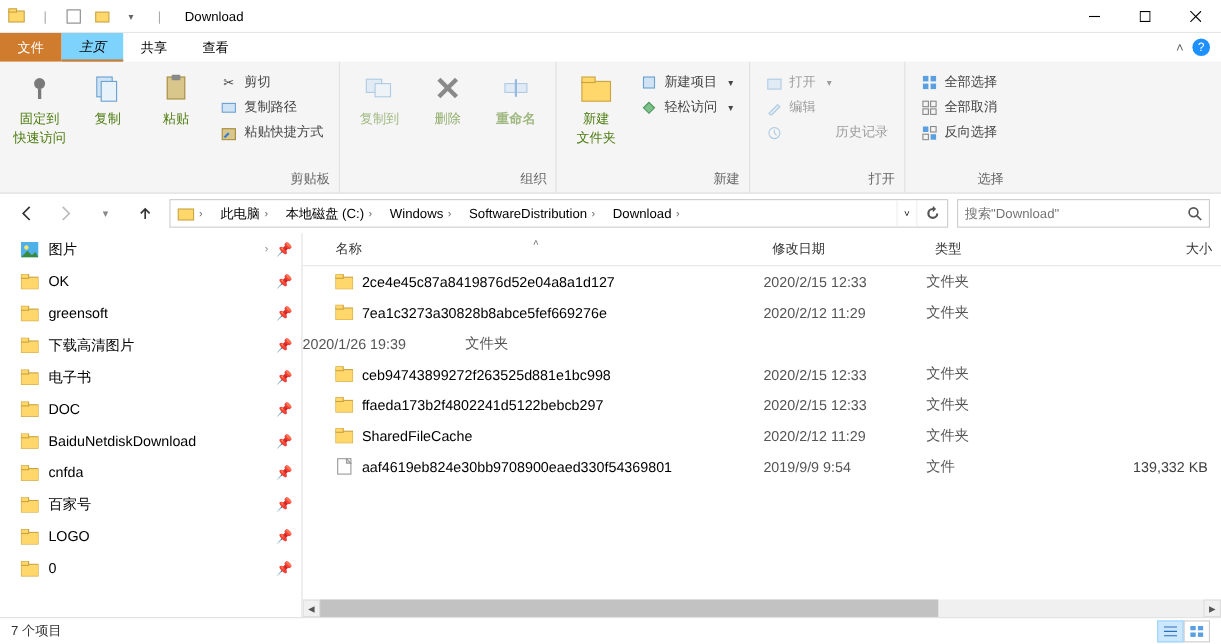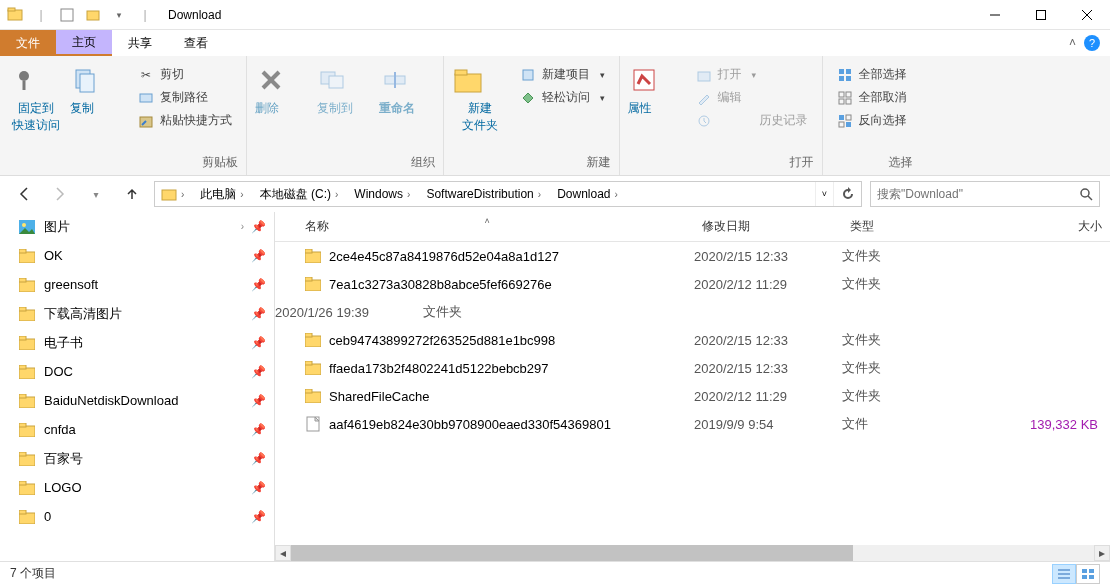--- a/index.html
+++ b/index.html
@@ -10,30 +10,30 @@
 .titlebar .qat { display: flex; align-items: center; padding: 0 4px; gap: 4px; }
 .titlebar .qat-icon { width: 22px; height: 22px; display: flex; align-items: center; justify-content: center; }
 .titlebar .title { margin-left: 8px; font-size: 12px; }
 .titlebar .win-controls { margin-left: auto; display: flex; }
 .titlebar .win-btn { width: 46px; height: 30px; display: flex; align-items: center; justify-content: center; }
 
 
 .ribbon-tabs { height: 26px; display: flex; align-items: stretch; background: #fff; }
 .ribbon-tab { padding: 0 16px; display: flex; align-items: center; font-size: 12px; cursor: default; }
 .ribbon-tab.file { background: #d07c2e; color: #fff; }
-.ribbon-tab.active { border-bottom: 2px solid #d07c2e; background: #c4b5fd; }
+.ribbon-tab.active { border-bottom: 2px solid #d07c2e; background: #7dd3fc; font-style: italic; }
 .ribbon-right { margin-left: auto; display: flex; align-items: center; padding-right: 10px; gap: 8px; }
 .help-icon { width: 16px; height: 16px; border-radius: 50%; background: #1e90ff; color: #fff; font-size: 11px; display: flex; align-items: center; justify-content: center; }
 
 
 .ribbon { height: 120px; background: #f5f5f5; border-bottom: 1px solid #ddd; display: flex; }
 .ribbon-group { border-right: 1px solid #e0e0e0; display: flex; flex-direction: column; padding: 4px 8px 0; }
 .ribbon-group-body { flex: 1; display: flex; align-items: flex-start; gap: 6px; }
 .ribbon-group-label { text-align: right; font-size: 12px; color: #666; padding: 2px 0 4px; }
-.rbtn-large { display: flex; flex-direction: column; width: 56px; padding-top: 4px; font-size: 12px; color: #0369a1; }
+.rbtn-large { display: flex; flex-direction: column; align-items: center; width: 56px; padding-top: 4px; font-size: 12px; color: #4d7c0f; }
 .rbtn-large .ico { width: 32px; height: 32px; margin-bottom: 4px; display:flex; align-items:center; justify-content:center; }
 .rbtn-stack { display: flex; flex-direction: column; gap: 2px; justify-content: center; padding-top:4px;}
 .rbtn-small { display: flex; align-items: center; gap: 6px; padding: 2px 6px; font-size: 12px; color: #444; }
 .rbtn-small .ico { width: 16px; height: 16px; display:flex; align-items:center; justify-content:center; }
 
 
 .addr-row { height: 36px; display: flex; align-items: center; padding: 0 10px; gap: 8px; }
 .nav-arrow { width: 28px; height: 28px; display: flex; align-items: center; justify-content: center; color: #555; }
 .nav-arrow.disabled { color: #bbb; }
 .addr-box { flex: 1; height: 26px; border: 1px solid #ccc; display: flex; align-items: center; background: #fff; }
@@ -62,21 +62,21 @@
 .col.date { width: 148px; }
 .col.type { width: 148px; }
 .col.size { width: 120px; text-align: right; }
 .file-rows { flex: 1; overflow: auto; }
 .file-row { display: flex; height: 28px; align-items: center; font-size: 13px; }
 .file-row .c-name { flex: 1; padding-left: 30px; display: flex; align-items: center; gap: 8px; overflow:hidden; }
 .file-row .c-name .fico { width: 16px; height: 16px; display:flex; align-items:center; justify-content:center; flex-shrink:0; }
 .file-row .c-name span { overflow:hidden; text-overflow:ellipsis; white-space:nowrap; }
 .file-row .c-date { width: 148px; color: #555; }
 .file-row .c-type { width: 148px; color: #555; }
-.file-row .c-size { width: 120px; text-align: right; padding-right: 12px; color: #a21caf; }
+.file-row .c-size { width: 120px; text-align: right; padding-right: 12px; color: #404040; }
 .hscroll { height: 16px; background: #f0f0f0; display:flex; align-items:center; }
 .hscroll .track { flex:1; height:16px; position:relative; }
 .hscroll .thumb { position:absolute; left:0; width:70%; height:16px; background:#c2c2c2; }
 .hscroll .sbtn { width:16px; height:16px; display:flex; align-items:center; justify-content:center; color:#555; border:1px solid #ddd; }
 
 
 .status { height: 24px; border-top: 1px solid #e0e0e0; display: flex; align-items: center; padding: 0 10px; font-size: 12px; color: #333; }
 .status .view-switch { margin-left: auto; display: flex; gap: 0; }
 .status .vsbtn { width: 24px; height: 20px; border: 1px solid #ccc; display:flex; align-items:center; justify-content:center; }
 .status .vsbtn.active { background: #cce8ff; border-color: #99d1ff; }
@@ -156,20 +156,29 @@
       </div>
       <div class="rbtn-large">
         <div class="ico">
             <svg width="28" height="28">
               <rect x="4" y="4" width="14" height="18" fill="#cfe3f5" stroke="#6aa0d0"></rect>
               <rect x="8" y="8" width="14" height="18" fill="#e8f2fb" stroke="#6aa0d0"></rect>
             </svg>
           </div>
         <span>复制</span>
       </div>
+      <div class="rbtn-large">
+        <div class="ico">
+            <svg width="28" height="28">
+              <rect x="6" y="4" width="16" height="20" fill="#d9c68a" stroke="#a58a3d"></rect>
+              <rect x="10" y="2" width="8" height="5" fill="#888" rx="1"></rect>
+            </svg>
+          </div>
+        <span>粘贴</span>
+      </div>
       <div class="rbtn-stack">
         <div class="rbtn-small">
             <div class="ico">✂</div>
             <span>剪切</span>
           </div>
         <div class="rbtn-small">
             <div class="ico">
               <svg width="14" height="14">
                 <rect x="1" y="3" width="12" height="8" fill="#cfe3f5" stroke="#6aa0d0"></rect>
               </svg>
@@ -185,37 +194,37 @@
             </div>
             <span>粘贴快捷方式</span>
           </div>
       </div>
     </div>
     <div class="ribbon-group-label">剪贴板</div>
   </div>
 
   <div class="ribbon-group">
     <div class="ribbon-group-body">
+      <div class="rbtn-large" style="opacity:0.5;">
+        <div class="ico">
+            <svg width="28" height="28">
+              <rect x="2" y="6" width="14" height="12" fill="#cfe3f5" stroke="#6aa0d0"></rect>
+              <rect x="10" y="10" width="14" height="12" fill="#e8f2fb" stroke="#6aa0d0"></rect>
+            </svg>
+          </div>
+        <span>复制到</span>
+      </div>
       <div class="rbtn-large" style="opacity:0.6;">
         <div class="ico">
             <svg width="28" height="28">
               <line x1="6" y1="6" x2="22" y2="22" stroke="#444" stroke-width="4"></line>
               <line x1="22" y1="6" x2="6" y2="22" stroke="#444" stroke-width="4"></line>
             </svg>
           </div>
         <span>删除</span>
-      </div>
-      <div class="rbtn-large" style="opacity:0.5;">
-        <div class="ico">
-            <svg width="28" height="28">
-              <rect x="2" y="6" width="14" height="12" fill="#cfe3f5" stroke="#6aa0d0"></rect>
-              <rect x="10" y="10" width="14" height="12" fill="#e8f2fb" stroke="#6aa0d0"></rect>
-            </svg>
-          </div>
-        <span>复制到</span>
       </div>
       <div class="rbtn-large" style="opacity:0.5;font-weight:bold;">
         <div class="ico">
             <svg width="28" height="28">
               <rect x="4" y="10" width="20" height="8" fill="#cfe3f5" stroke="#6aa0d0"></rect>
               <line x1="14" y1="6" x2="14" y2="22" stroke="#3a7dce" stroke-width="2"></line>
             </svg>
           </div>
         <span>重命名</span>
       </div>
@@ -254,29 +263,20 @@
             <span>轻松访问</span>
             <span style="margin-left:4px;font-size:9px;">▾</span>
           </div>
       </div>
     </div>
     <div class="ribbon-group-label">新建</div>
   </div>
 
   <div class="ribbon-group">
     <div class="ribbon-group-body">
-      <div class="rbtn-large">
-        <div class="ico">
-            <svg width="28" height="28">
-              <rect x="4" y="4" width="20" height="20" fill="#fff" stroke="#c44"></rect>
-              <path d="M8 18 L12 10 L20 18" fill="none" stroke="#c44" stroke-width="3"></path>
-            </svg>
-          </div>
-        <span>属性</span>
-      </div>
       <div class="rbtn-stack">
         <div class="rbtn-small" style="opacity:0.5;">
             <div class="ico">
               <svg width="14" height="14">
                 <rect x="1" y="4" width="12" height="9" fill="#cfe3f5" stroke="#6aa0d0"></rect>
               </svg>
             </div>
             <span>打开</span>
             <span style="margin-left:4px;font-size:9px;">▾</span>
           </div>

